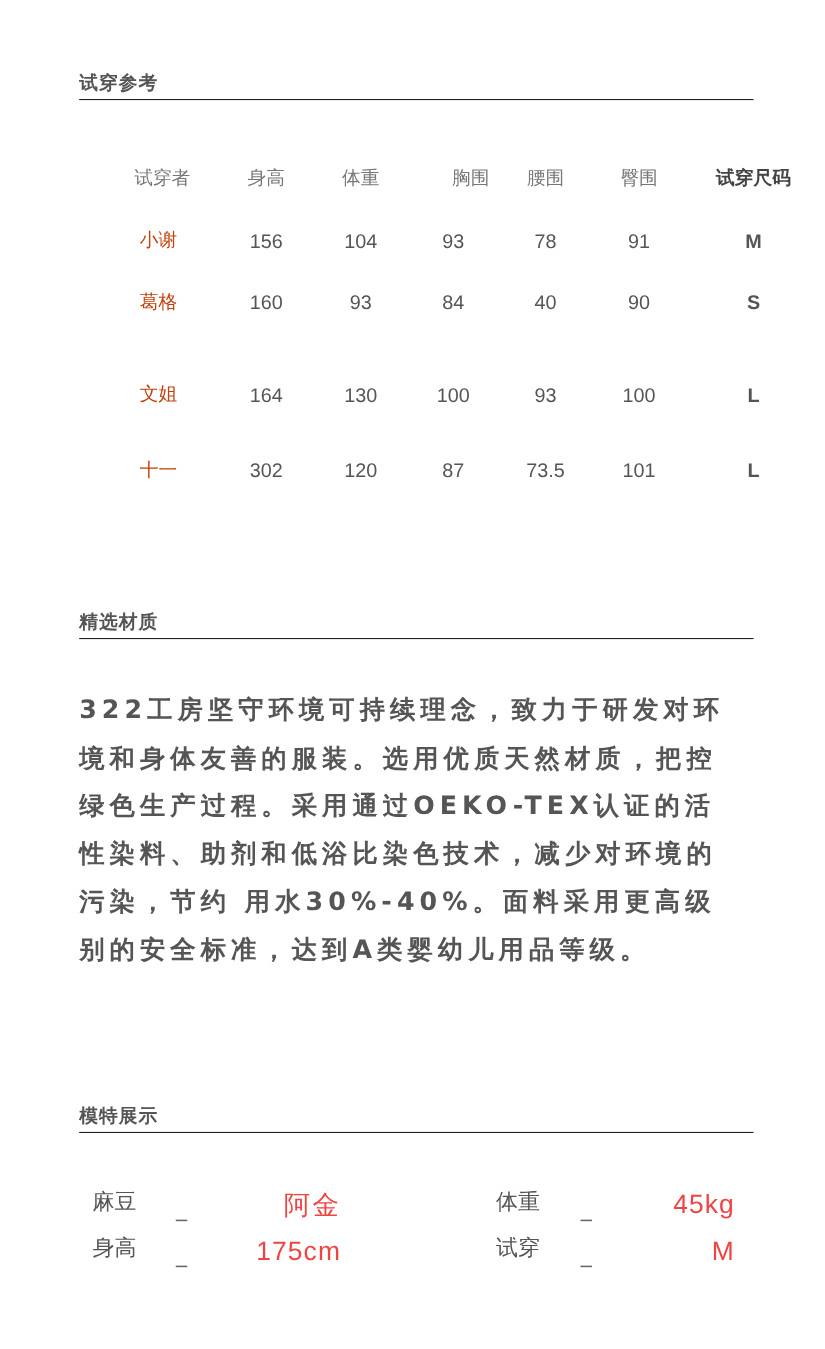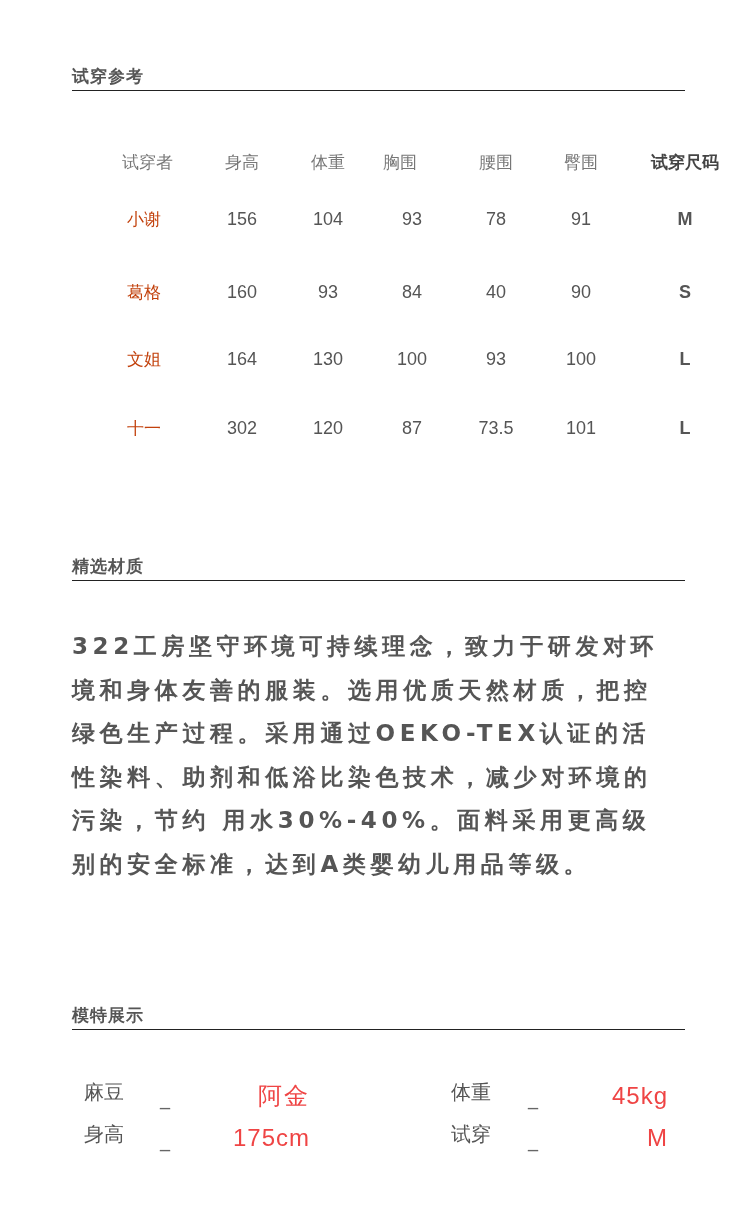--- a/index.html
+++ b/index.html
@@ -49,37 +49,37 @@
 </head>
 <body>
 
 <div class="section-title" style="top:66px;">试穿参考</div>
 
 <div class="fit-table">
   <div class="fit-row head" style="top:0px;">
     <span class="fit-cell name" style="left:6px;">试穿者</span>
     <span class="fit-cell" style="left:126px;">身高</span>
     <span class="fit-cell" style="left:212px;">体重</span>
-    <span class="fit-cell" style="left:284px;">胸围</span>
+    <span class="fit-cell" style="left:312px;">胸围</span>
     <span class="fit-cell" style="left:380px;">腰围</span>
     <span class="fit-cell" style="left:465px;">臀围</span>
     <span class="fit-cell size" style="left:569px;">试穿尺码</span>
   </div>
 
   <div class="fit-row" style="top:57px;">
     <span class="fit-cell name" style="left:11px;">小谢</span>
     <span class="fit-cell" style="left:126px;">156</span>
     <span class="fit-cell" style="left:212px;">104</span>
     <span class="fit-cell" style="left:296px;">93</span>
     <span class="fit-cell" style="left:380px;">78</span>
     <span class="fit-cell" style="left:465px;">91</span>
     <span class="fit-cell size" style="left:569px;">M</span>
   </div>
 
-  <div class="fit-row" style="top:130px;">
+  <div class="fit-row" style="top:113px;">
     <span class="fit-cell name" style="left:11px;">葛格</span>
     <span class="fit-cell" style="left:126px;">160</span>
     <span class="fit-cell" style="left:212px;">93</span>
     <span class="fit-cell" style="left:296px;">84</span>
     <span class="fit-cell" style="left:380px;">40</span>
     <span class="fit-cell" style="left:465px;">90</span>
     <span class="fit-cell size" style="left:569px;">S</span>
   </div>
 
   <div class="fit-row" style="top:197px;">

